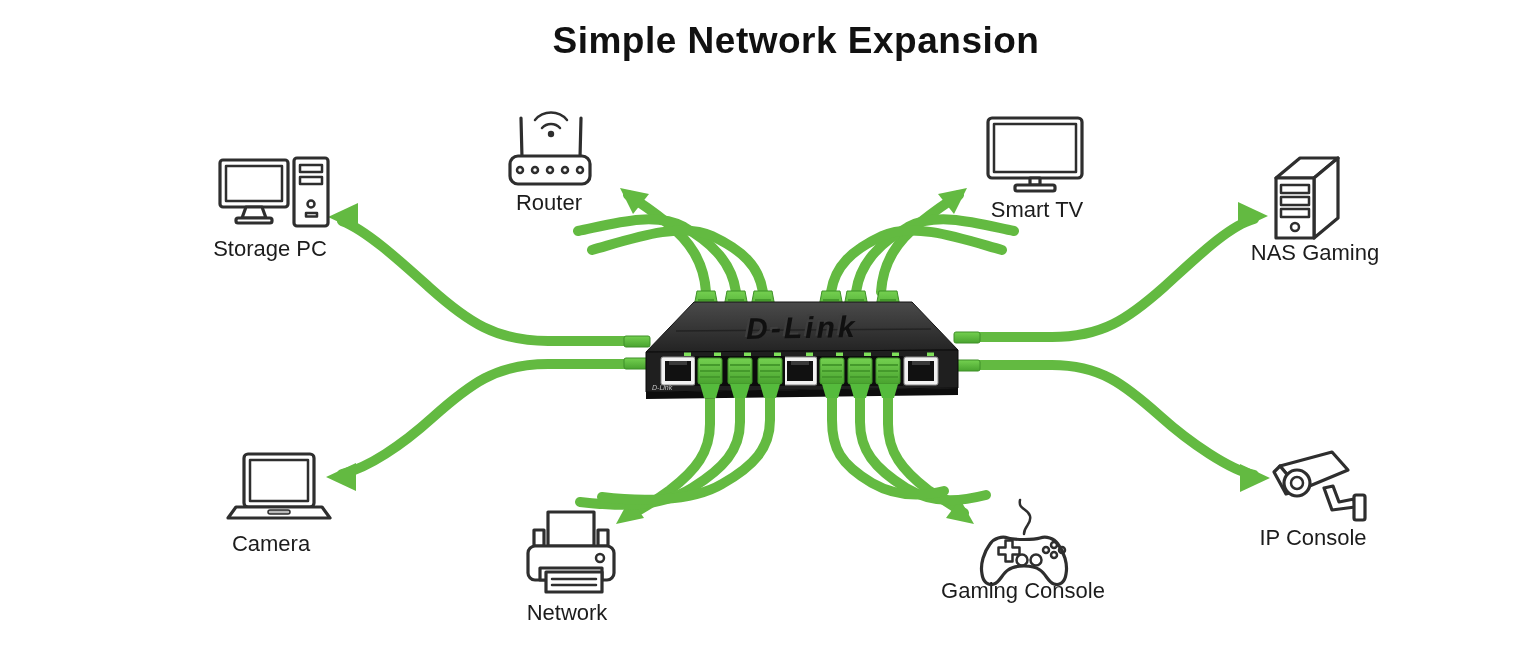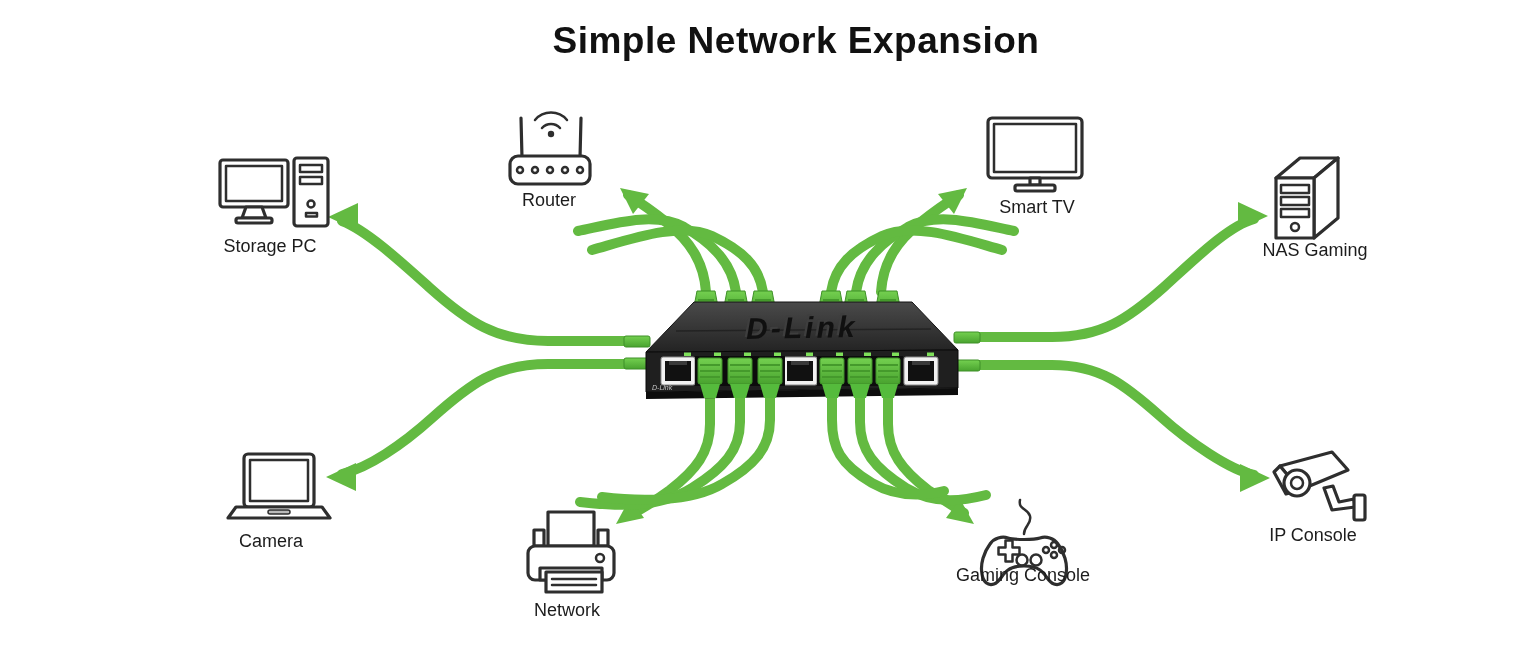--- a/index.html
+++ b/index.html
@@ -7,21 +7,21 @@
     position:relative;width:1536px;height:672px;background:#ffffff;
     font-family:"Liberation Sans", sans-serif;overflow:hidden;margin-left:28px;
   }
   .title{
     position:absolute;left:0;top:20px;width:100%;text-align:center;
     font-size:37px;font-weight:bold;color:#111;letter-spacing:.5px;margin:0;
   }
   .diagram-svg{position:absolute;left:0;top:0;}
   .dev-label{
     position:absolute;transform:translateX(-50%);white-space:nowrap;
-    font-size:18px;color:#1c1c1c;
+    font-size:22px;color:#1c1c1c;
   }
   .icon{stroke:#2e2e2e;fill:#ffffff;stroke-width:3.2;stroke-linejoin:round;stroke-linecap:round;}
   .icon-thin{stroke:#2e2e2e;fill:none;stroke-width:2.5;stroke-linejoin:round;stroke-linecap:round;}
   .cable{fill:none;stroke:#63ba41;stroke-width:10;stroke-linecap:round;}
   .arrowhead{fill:#63ba41;stroke:none;}
   .plug{fill:url(#gPlug);stroke:#3f9028;stroke-width:1;}
   .ridge{stroke:#459a2c;stroke-width:2;}
 </style>
 </head>
 <body>
@@ -301,16 +301,16 @@
       <rect class="icon" x="84" y="49" width="11" height="25" rx="2"></rect>
     </g>
   </svg>
 
   <div class="dev-label" style="left:242px;top:236px">Storage PC</div>
   <div class="dev-label" style="left:521px;top:190px">Router</div>
   <div class="dev-label" style="left:1009px;top:197px">Smart TV</div>
   <div class="dev-label" style="left:1287px;top:240px">NAS Gaming</div>
   <div class="dev-label" style="left:243px;top:531px">Camera</div>
   <div class="dev-label" style="left:539px;top:600px">Network</div>
-  <div class="dev-label" style="left:995px;top:565px">Gaming Console</div>
+  <div class="dev-label" style="left:995px;top:578px">Gaming Console</div>
   <div class="dev-label" style="left:1285px;top:525px">IP Console</div>
 
 </div>
 
 </body></html>

